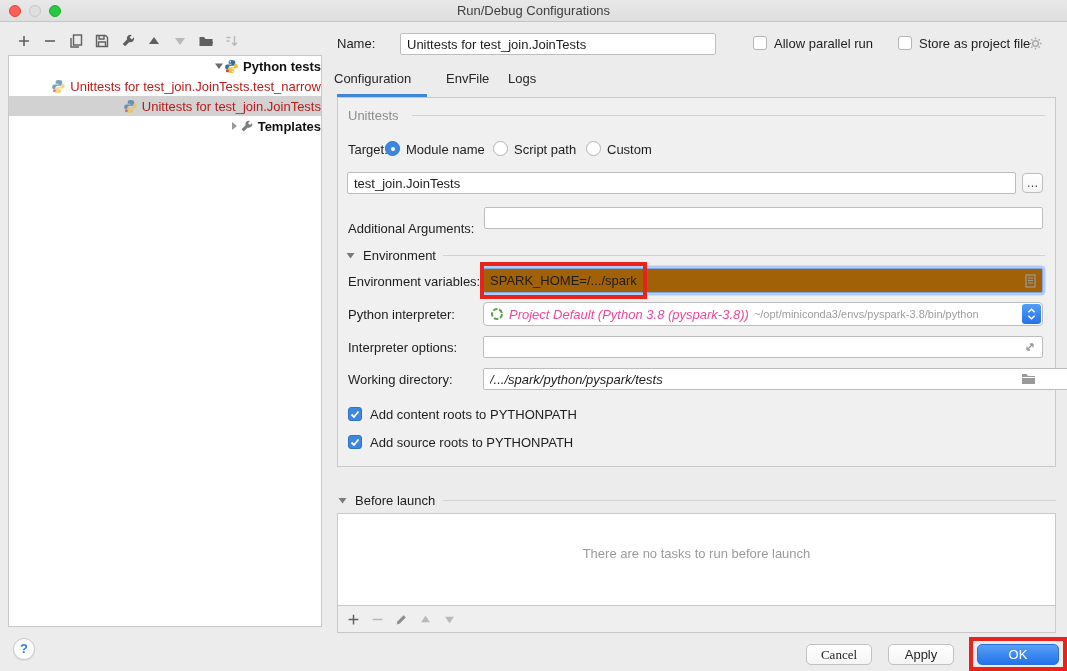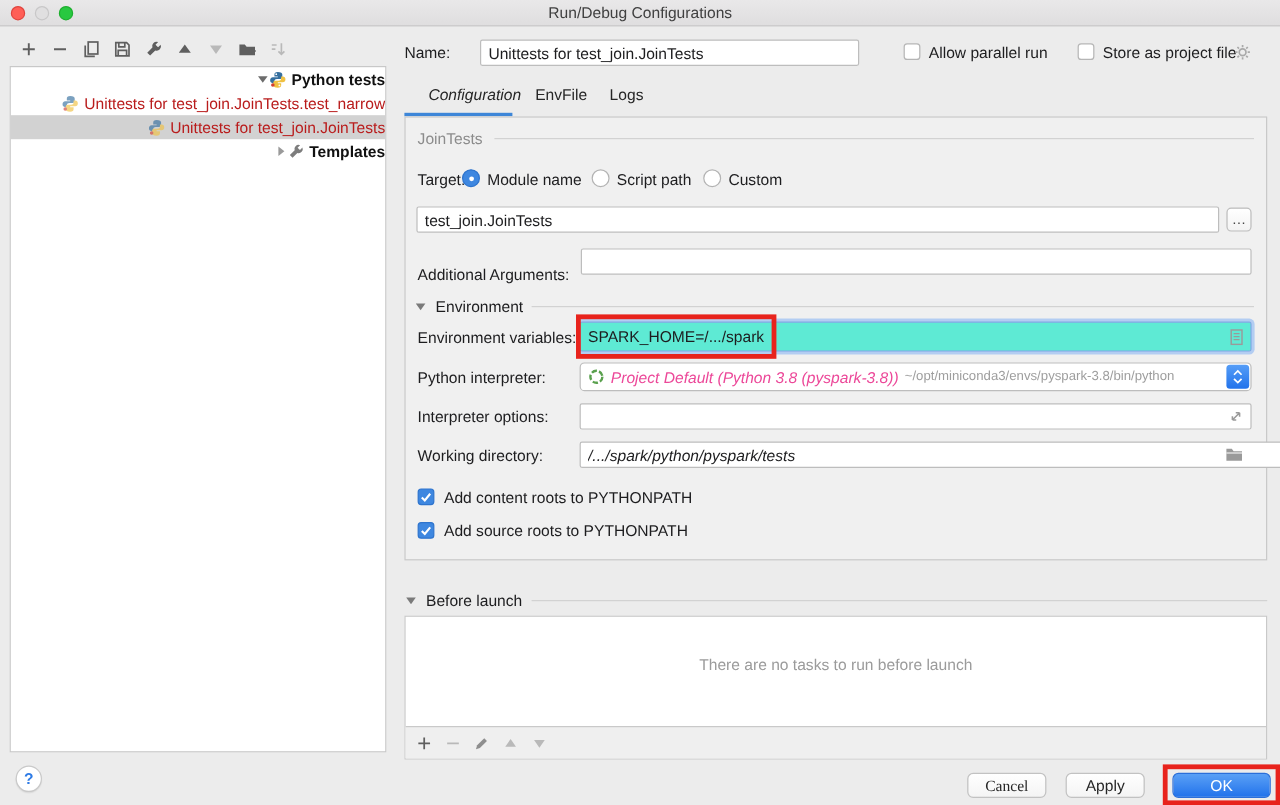--- a/index.html
+++ b/index.html
@@ -59,21 +59,21 @@
   .radio.on::after { content:""; position:absolute; left:4.5px; top:4.5px; width:4px; height:4px; border-radius:50%; background:#fff; }
   .small-btn { position:absolute; background:linear-gradient(#ffffff,#f3f3f3); border:1px solid #bdbdbd; border-radius:4px;
     font-size:12px; color:#444; text-align:center; line-height:18px; }
   .tri { position:absolute; width:9px; height:9px; color:#7a7a7a; }
   .tri svg { width:9px; height:9px; display:block; }
   .field-ico { position:absolute; color:#9a9a9a; }
   .field-ico svg { display:block; }
 
   
   .env-wrap { position:absolute; left:483px; top:268px; width:560px; height:25px;
-    background:#5eead4; border:1px solid #7fa8e4; border-radius:2px; box-shadow:0 0 0 2.5px #b3cdf2; }
+    background:#a16207; border:1px solid #7fa8e4; border-radius:2px; box-shadow:0 0 0 2.5px #b3cdf2; }
   .env-wrap input { position:absolute; left:0; top:0; width:100%; height:100%; border:none; background:transparent;
     font-family:"Liberation Sans", sans-serif; font-size:13px; padding:0 6px; outline:none; color:#1d1d1f; }
 
   
   .combo { position:absolute; left:483px; top:302px; width:560px; height:24px; background:#fff;
     border:1px solid #bdbdbd; border-radius:4px; display:flex; align-items:center; overflow:hidden; }
   .combo .ring { width:14px; height:14px; margin:0 5px 0 6px; flex:0 0 auto; }
   .combo .ring svg { width:14px; height:14px; display:block; }
   .combo-main { white-space:nowrap; color:#ec4899;font-style:italic; }
   .combo-path { white-space:nowrap; color:#9e9e9e; font-size:11px; margin-left:5px; overflow:hidden; flex:1; }
@@ -223,28 +223,28 @@
   <span class="lbl" style="left:774px; top:36px;">Allow parallel run</span>
   <span class="cb" style="left:898px; top:36px;"></span>
   <span class="lbl" style="left:919px; top:36px;">Store as project file</span>
   <span class="gear" style="left:1028px; top:36px;">
     <svg viewBox="0 0 16 16" fill="none" stroke="currentColor" stroke-width="1.5">
         <circle cx="8" cy="8" r="3"></circle>
         <path d="M8 1.5v2M8 12.5v2M1.5 8h2M12.5 8h2M3.4 3.4l1.4 1.4M11.2 11.2l1.4 1.4M12.6 3.4l-1.4 1.4M4.8 11.2l-1.4 1.4"></path>
       </svg>
     </span>
 
-  <span class="tab" style="left:357px;font-style:italic;">Configuration</span>
+  <span class="tab" style="left:334px;">Configuration</span>
   <span class="tab" style="left:446px;">EnvFile</span>
   <span class="tab" style="left:508px;">Logs</span>
   <div class="tab-underline"></div>
 
   <div class="main-panel"></div>
 
-  <span class="lbl muted" style="left:348px; top:108px;">JoinTests</span>
+  <span class="lbl muted" style="left:348px; top:108px;">Unittests</span>
   <div class="group-line" style="left:412px; top:115px; width:633px;"></div>
 
   <span class="lbl" style="left:348px; top:142px;">Target:</span>
   <span class="radio on" style="left:385px; top:141px;"></span>
   <span class="lbl" style="left:406px; top:142px;">Module name</span>
   <span class="radio" style="left:493px; top:141px;"></span>
   <span class="lbl" style="left:514px; top:142px;">Script path</span>
   <span class="radio" style="left:586px; top:141px;"></span>
   <span class="lbl" style="left:607px; top:142px;">Custom</span>
 

